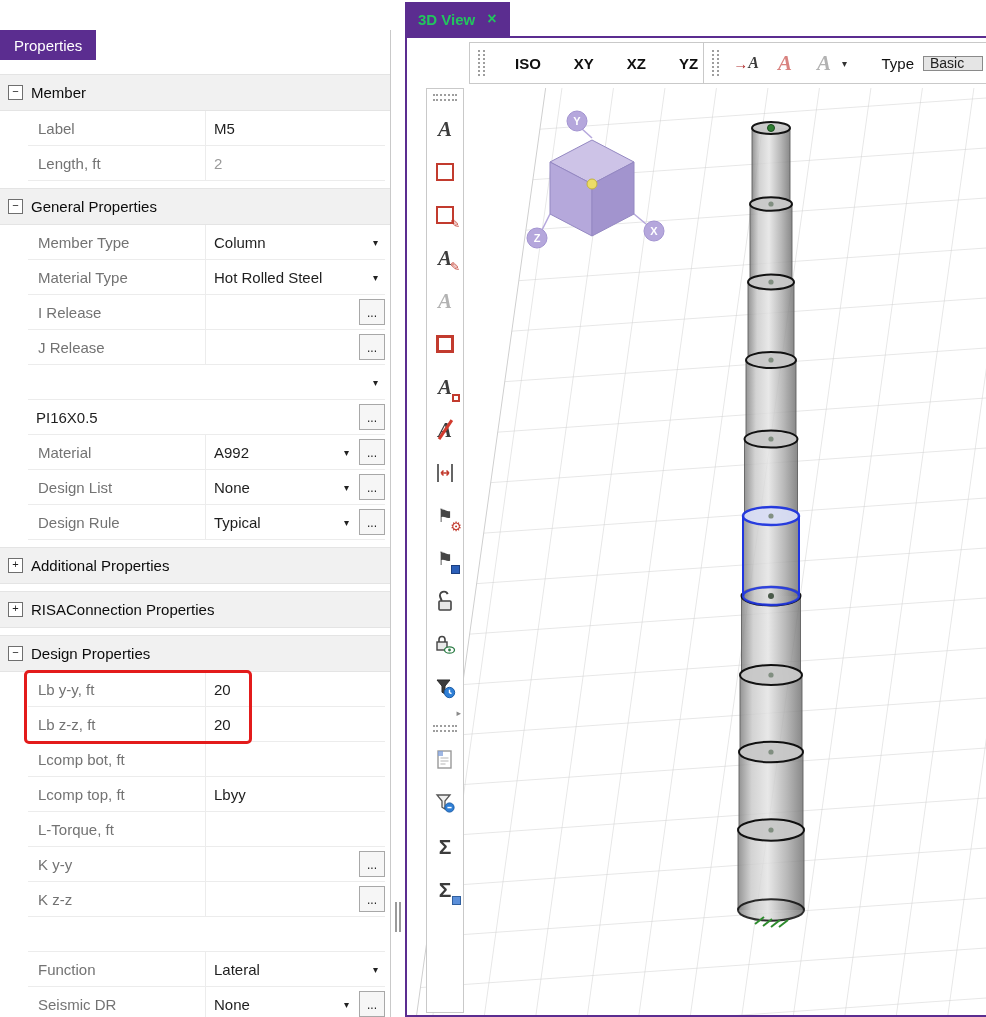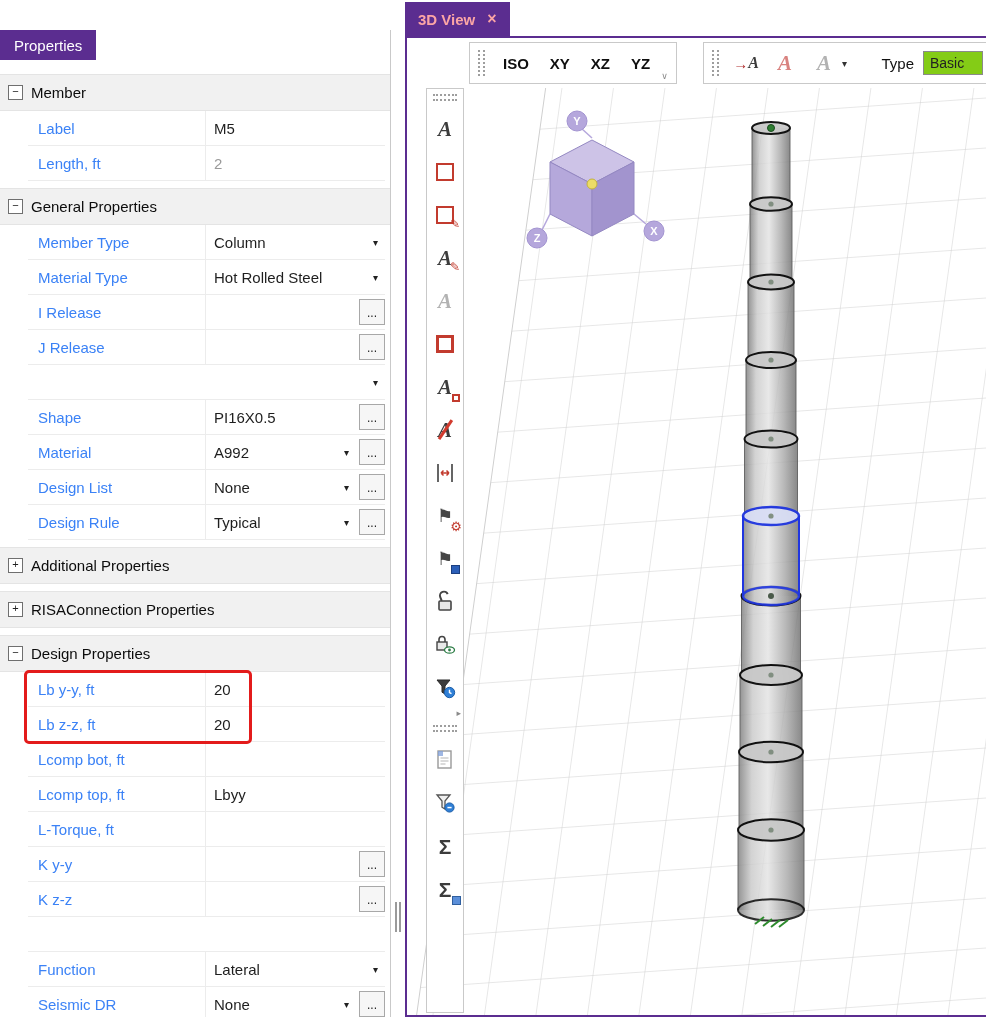--- a/index.html
+++ b/index.html
@@ -13,54 +13,54 @@
   .props-body{position:absolute;top:32px;left:0;right:0;bottom:0;overflow:hidden;}
   .sec{display:flex;align-items:center;height:35px;background:#f1f1f1;border-top:1px solid #e4e4e4;
     border-bottom:1px solid #e4e4e4;padding-left:8px;margin-top:7px;cursor:pointer;}
   .sec.first{margin-top:12px;}
   .expbox{width:13px;height:13px;flex:0 0 13px;border:1px solid #6f6f6f;background:#fff;font-size:11px;
     line-height:11px;text-align:center;color:#222;}
   .sectitle{margin-left:8px;font-weight:normal;font-size:15px;color:#0c0c0c;}
   .prow{display:flex;align-items:stretch;height:34px;border-bottom:1px solid #ececec;margin-left:28px;
     margin-right:5px;background:#fff;}
   .plabel{width:178px;flex:0 0 178px;display:flex;align-items:center;padding-left:10px;
-    border-right:1px solid #ececec;color:#3b82f6;font-size:15px;box-sizing:border-box;}
+    border-right:1px solid #ececec;color:#737373;font-size:15px;box-sizing:border-box;}
   .pvalue{flex:1;display:flex;align-items:center;padding:0 7px 0 8px;font-size:15px;color:#1e1e1e;min-width:0;cursor:text;}
   .pvalue .dd{margin-left:auto;font-size:10px;color:#222;cursor:pointer;padding-left:6px;}
   .muted{color:#9a9a9a;}
   .ell{width:26px;flex:0 0 26px;height:26px;align-self:center;margin-left:3px;border:1px solid #a8a8a8;
     background:#f6f6f6;font-family:inherit;font-size:12px;line-height:1;color:#222;display:flex;
     align-items:flex-end;justify-content:center;padding:0 0 5px 0;cursor:pointer;box-sizing:border-box;}
   .red-group{position:relative;}
   .red-box{position:absolute;left:24px;top:-2px;height:calc(100% + 4px);width:228px;border:3px solid #e31b1b;
     border-radius:5px;pointer-events:none;z-index:3;box-sizing:border-box;}
 
   
   .splitter{position:absolute;left:391px;top:0;width:14px;bottom:0;cursor:col-resize;}
   .grip{position:absolute;top:902px;width:2px;height:30px;background:#9a9a9a;}
   .grip.g1{left:4px;} .grip.g2{left:8px;}
 
   
   .rpanel{position:absolute;left:405px;top:0;right:0;bottom:0;}
-  .view-tab{position:absolute;left:0;top:2px;height:34px;background:#5b2d90;color:#fca5a5;display:flex;
+  .view-tab{position:absolute;left:0;top:2px;height:34px;background:#5b2d90;color:#22c55e;display:flex;
     align-items:center;gap:12px;padding:0 13px;font-weight:bold;font-size:15px;z-index:7;cursor:pointer;}
   .tab-close{font-weight:bold;font-size:16px;line-height:1;cursor:pointer;}
   .view-content{position:absolute;left:0;top:36px;right:0;bottom:0;border:2px solid #5b2d90;border-right:none;
     background:#fff;overflow:hidden;box-sizing:border-box;}
 
   .tbg{position:absolute;top:4px;height:42px;background:#fff;border:1px solid #c9c9c9;display:flex;
     align-items:center;gap:9px;padding:0 8px;z-index:6;box-sizing:border-box;}
   #tbg1{left:62px;}
   #tbg2{left:296px;right:-6px;overflow:hidden;}
   .handle-v{width:3px;height:26px;border-left:2px dotted #9e9e9e;border-right:2px dotted #9e9e9e;margin-right:3px;cursor:grab;}
-  .viewbtn{font-weight:bold;font-size:15px;color:#0f0f0f;padding:2px 6px;cursor:pointer;background:none;border:none;font-family:inherit;}
+  .viewbtn{font-weight:bold;font-size:15px;color:#0f0f0f;padding:2px 6px;cursor:pointer;background:none;border:none;font-family:inherit;margin-left:12px;}
   .tb-overflow{align-self:flex-end;font-size:9px;color:#8a8a8a;margin:0 0 2px -4px;cursor:pointer;}
   .type-label{font-size:15px;color:#111;margin-left:auto;}
-  .combo{width:60px;height:24px;border:1px solid #8a8a8a;display:flex;align-items:center;padding-left:6px;
-    font-size:14px;color:#222;background:#84cc16;flex:0 0 60px;cursor:pointer;box-sizing:border-box;}
+  .combo{width:60px;height:15px;border:1px solid #8a8a8a;display:flex;align-items:center;padding-left:6px;
+    font-size:14px;color:#222;background:#e5e5e5;flex:0 0 60px;cursor:pointer;box-sizing:border-box;}
 
   
   .vtb{position:absolute;left:19px;top:50px;width:38px;bottom:2px;background:#fff;border:1px solid #c9c9c9;
     display:flex;flex-direction:column;align-items:center;padding-top:5px;gap:13px;z-index:5;overflow:hidden;box-sizing:border-box;}
   .handle-h{width:24px;height:3px;flex:0 0 3px;border-top:2px dotted #9e9e9e;border-bottom:2px dotted #9e9e9e;cursor:grab;}
   .icon{width:30px;height:30px;flex:0 0 30px;display:flex;align-items:center;justify-content:center;
     position:relative;cursor:pointer;}
   .glyA{font-family:"Liberation Serif",serif;font-style:italic;font-weight:bold;font-size:21px;
     line-height:1;color:#3c3c3c;}
   .glyA.gray{color:#b2b2b2;}
@@ -152,21 +152,20 @@
           </div>
         <button class="ell">...</button>
       </div>
       <div class="prow">
         <div class="pvalue">
             <span></span>
             <span class="dd">▾</span>
           </div>
       </div>
       <div class="prow">
-        <div class="plabel">Shape</div>
         <div class="pvalue">
             <span>PI16X0.5</span>
           </div>
         <button class="ell">...</button>
       </div>
       <div class="prow">
         <div class="plabel">Material</div>
         <div class="pvalue">
             <span>A992</span>
             <span class="dd">▾</span>

